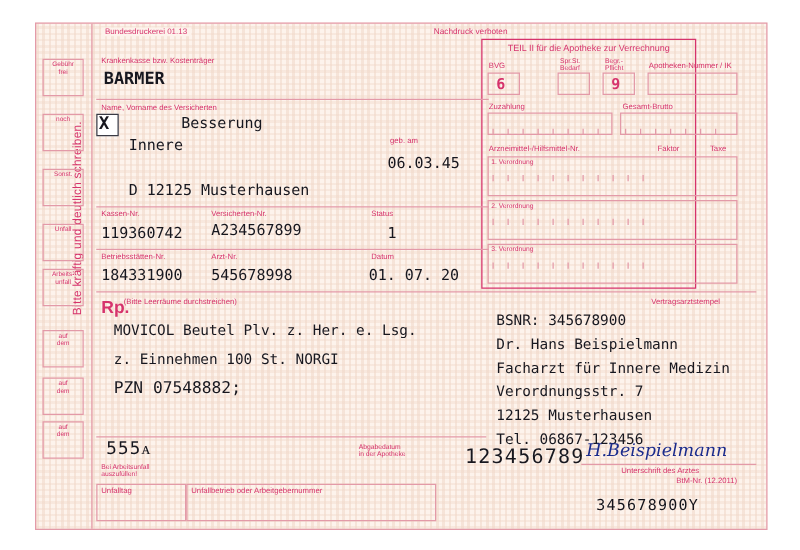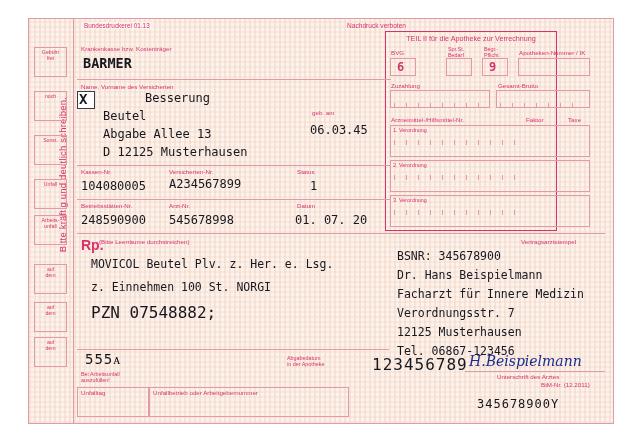--- a/index.html
+++ b/index.html
@@ -145,50 +145,49 @@
     </div>
 
     <div class="lbl" style="left:52px;top:26px;">Krankenkasse bzw. Kostenträger</div>
     <div class="val big" style="left:54px;top:36px;">BARMER</div>
     <div class="tickrow" style="left:48px;top:60px;width:314px;"></div>
 
     <div class="lbl" style="left:52px;top:64px;">Name, Vorname des Versicherten</div>
     <div class="box" style="left:48px;top:72px;width:18px;height:18px;border-color:#3a3a44;background:#fff;"></div>
     <div class="val" style="left:50px;top:72px;font-size:14px;font-weight:bold;">X</div>
     <div class="val med" style="left:74px;top:72px;margin-left:42px;">Besserung</div>
-    <div class="val med" style="left:74px;top:90px;">Beutel</div>
-    <div class="val med" style="left:74px;top:108px;">Abgabe Allee 13</div>
+    <div class="val med" style="left:74px;top:90px;">Innere</div>
     <div class="val med" style="left:74px;top:126px;">D 12125 Musterhausen</div>
     <div class="lbl" style="left:283px;top:90px;">geb. am</div>
     <div class="val med" style="left:281px;top:104px;">06.03.45</div>
     <div class="tickrow" style="left:48px;top:146px;width:314px;"></div>
 
     <div class="lbl" style="left:52px;top:149px;">Kassen-Nr.</div>
     <div class="lbl" style="left:140px;top:149px;">Versicherten-Nr.</div>
     <div class="lbl" style="left:268px;top:149px;">Status</div>
-    <div class="val med" style="left:52px;top:160px;">104080005</div>
+    <div class="val med" style="left:52px;top:160px;">119360742</div>
     <div class="val med" style="left:140px;top:158px;">A234567899</div>
     <div class="val med" style="left:281px;top:160px;">1</div>
     <div class="tickrow" style="left:48px;top:180px;width:314px;"></div>
 
     <div class="lbl" style="left:52px;top:183px;">Betriebsstätten-Nr.</div>
     <div class="lbl" style="left:140px;top:183px;">Arzt-Nr.</div>
     <div class="lbl" style="left:268px;top:183px;">Datum</div>
-    <div class="val med" style="left:52px;top:194px;">248590900</div>
+    <div class="val med" style="left:52px;top:194px;">184331900</div>
     <div class="val med" style="left:140px;top:194px;">545678998</div>
     <div class="val med" style="left:266px;top:194px;">01. 07. 20</div>
     <div class="tickrow" style="left:48px;top:214px;width:528px;"></div>
 
     <div class="lbl" style="left:52px;top:218px;font-weight:bold;font-size:14px;">Rp.</div>
     <div class="lbl" style="left:70px;top:219px;">(Bitte Leerräume durchstreichen)</div>
     <div class="lbl" style="left:492px;top:219px;">Vertragsarztstempel</div>
 
     <div class="val" style="left:62px;top:238px;font-size:11.5px;">MOVICOL Beutel Plv. z. Her. e. Lsg.</div>
     <div class="val" style="left:62px;top:261px;font-size:11.5px;">z. Einnehmen 100 St. NORGI</div>
-    <div class="val" style="left:62px;top:284px;font-size:16px;text-align:right;">PZN 07548882;</div>
+    <div class="val" style="left:62px;top:284px;font-size:13px;text-align:right;">PZN 07548882;</div>
 
     <div class="val" style="left:368px;top:230px;font-size:11.5px;">BSNR: 345678900</div>
     <div class="val" style="left:368px;top:268px;font-size:11.5px;">Facharzt für Innere Medizin</div>
     <div class="val" style="left:368px;top:249px;font-size:11.5px;">Dr. Hans Beispielmann</div>
     <div class="val" style="left:368px;top:287px;font-size:11.5px;">Verordnungsstr. 7</div>
     <div class="val" style="left:368px;top:306px;font-size:11.5px;">12125 Musterhausen</div>
     <div class="val" style="left:368px;top:325px;font-size:11.5px;">Tel. 06867-123456</div>
 
     <div class="sig" style="left:440px;top:334px;font-size:14px;">H.Beispielmann</div>
     <div class="tickrow" style="left:436px;top:352px;width:140px;"></div>

